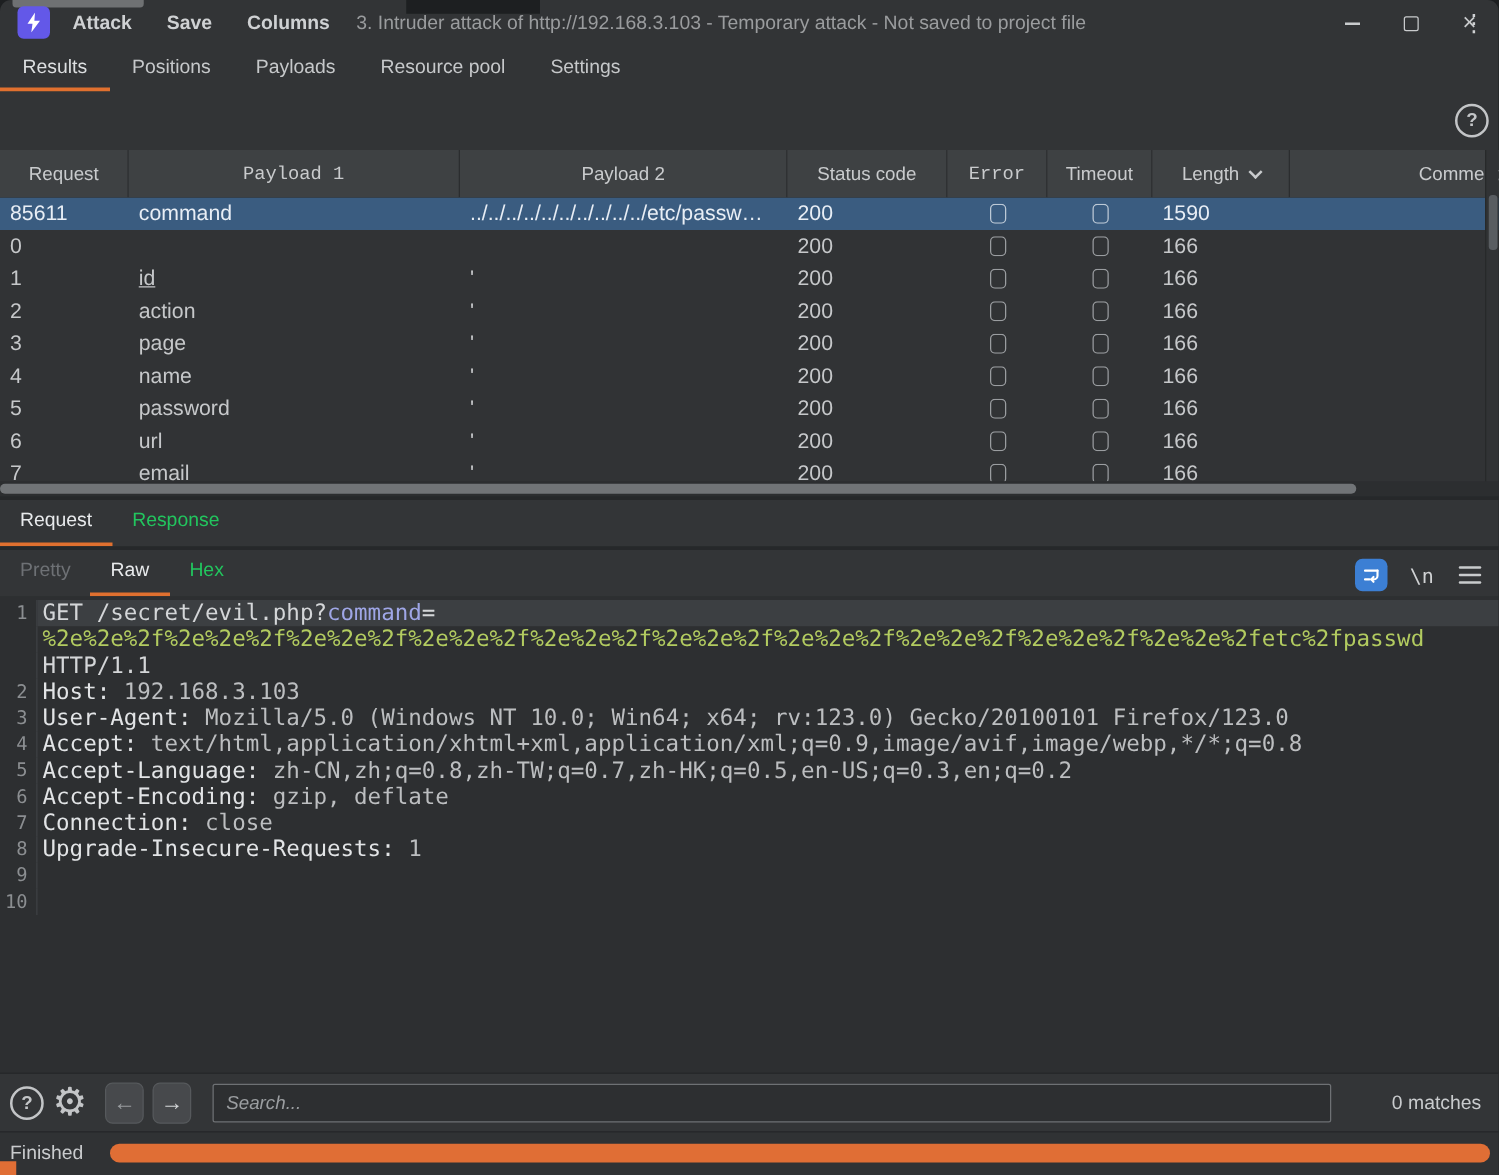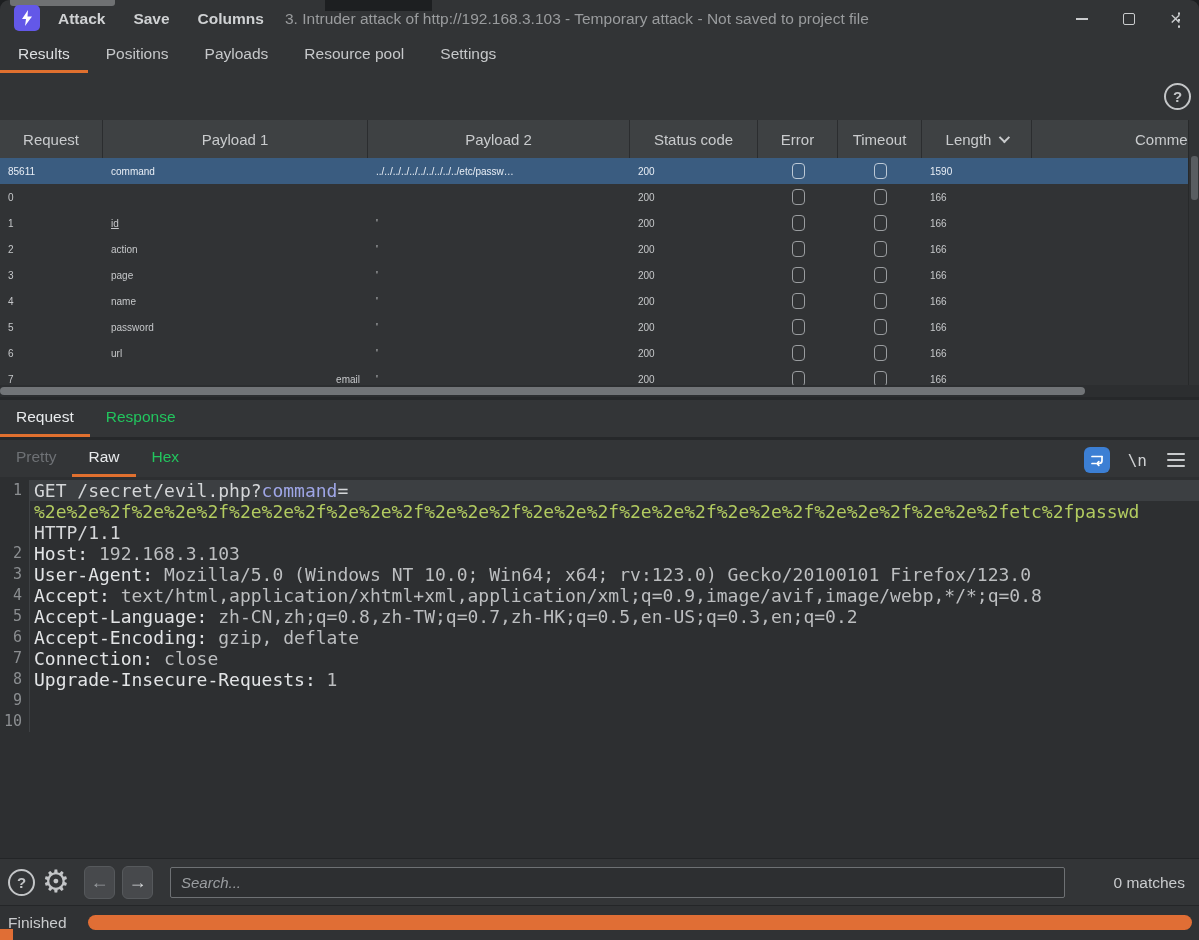--- a/index.html
+++ b/index.html
@@ -31,21 +31,21 @@
   .filterbox { position:absolute; left:4px; top:6px; width:1153px; height:35px; background:#2b2d2f; border:2px solid #7d8083; border-radius:3px; display:flex; align-items:center; padding-left:10px; color:#d6d8da; font-size:15.5px; }
   .help-circle { width:27px; height:27px; border:2px solid #c3c5c7; border-radius:50%; color:#c3c5c7; display:flex; align-items:center; justify-content:center; font-size:15px; font-weight:bold; }
   .filter-help { position:absolute; left:1164px; top:10px; }
 
   
   .tablewrap { position:absolute; top:120px; left:0; width:1199px; height:277px; background:#313335; overflow:hidden; }
   .thead { position:absolute; top:0; left:0; width:1199px; height:38px; display:flex; overflow:hidden; }
   .th { height:38px; flex:none; background:#3e4143; border-right:1px solid #2b2d2f; display:flex; align-items:center; justify-content:center; color:#c9cbcd; font-size:15px; white-space:nowrap; }
   .sort-chevron { width:8px; height:8px; border-right:2px solid #c9cbcd; border-bottom:2px solid #c9cbcd; transform:rotate(45deg) translateY(-2px); margin-left:8px; display:inline-block; }
   .tbody { position:absolute; top:38px; left:0; width:1199px; height:227px; overflow:hidden; }
-  .tr { display:flex; height:26px; align-items:center; color:#c6c8ca; font-size:10px; }
+  .tr { display:flex; height:26px; align-items:center; color:#c6c8ca; font-size:17px; }
   .tr.sel { background:#3a5c80; color:#e8eef5; }
   .td { flex:none; padding:0 8px; white-space:nowrap; overflow:hidden; }
   .td.center { display:flex; justify-content:center; padding:0; }
   .checkbox { width:13px; height:16px; border:1.5px solid #9a9da0; border-radius:4px; display:inline-block; }
   .tr.sel .checkbox { border-color:#bcc9d6; }
   .hscroll { position:absolute; top:265px; left:0; width:1199px; height:12px; background:#2c2e30; }
   .hthumb { position:absolute; left:0; top:2px; width:1085px; height:8px; background:#717477; border-radius:4px; }
   .vscroll { position:absolute; top:0; right:0; width:11px; height:265px; background:#313335; border-left:1px solid #27292a; }
   .vthumb { position:absolute; top:36px; left:2px; width:7px; height:44px; background:#595d61; border-radius:3px; }
 
@@ -138,30 +138,30 @@
     <div class="help-circle filter-help">
         <span>?</span>
       </div>
   </div>
 
   <div class="tablewrap">
     <div class="thead" id="thead">
         <div class="th" style="width: 103px;">
           <span>Request</span>
         </div>
-        <div class="th" style="width: 265px;">
+        <div class="th" style="width: 265px; font-family: Liberation Mono, monospace;">
           <span>Payload 1</span>
         </div>
         <div class="th" style="width: 262px;">
           <span>Payload 2</span>
         </div>
         <div class="th" style="width: 128px;">
           <span>Status code</span>
         </div>
-        <div class="th" style="width: 80px;">
+        <div class="th" style="width: 80px; font-family: Liberation Mono, monospace;">
           <span>Error</span>
         </div>
         <div class="th" style="width: 84px;">
           <span>Timeout</span>
         </div>
         <div class="th" style="width: 110px;">
           <span>Length</span>
           <span class="sort-chevron"></span>
         </div>
         <div class="th" style="width: 272px;">
@@ -276,21 +276,21 @@
             <span class="checkbox"></span>
           </div>
           <div class="td center" style="width: 84px;">
             <span class="checkbox"></span>
           </div>
           <div class="td" style="width: 110px;">166</div>
           <div class="td" style="width: 272px;"></div>
         </div>
         <div class="tr">
           <div class="td" style="width: 103px;">7</div>
-          <div class="td" style="width: 265px; text-align: right;">email</div>
+          <div class="td" style="width: 265px;">email</div>
           <div class="td" style="width: 262px;">'</div>
           <div class="td" style="width: 128px;">200</div>
           <div class="td center" style="width: 80px;">
             <span class="checkbox"></span>
           </div>
           <div class="td center" style="width: 84px;">
             <span class="checkbox"></span>
           </div>
           <div class="td" style="width: 110px;">166</div>
           <div class="td" style="width: 272px;"></div>

